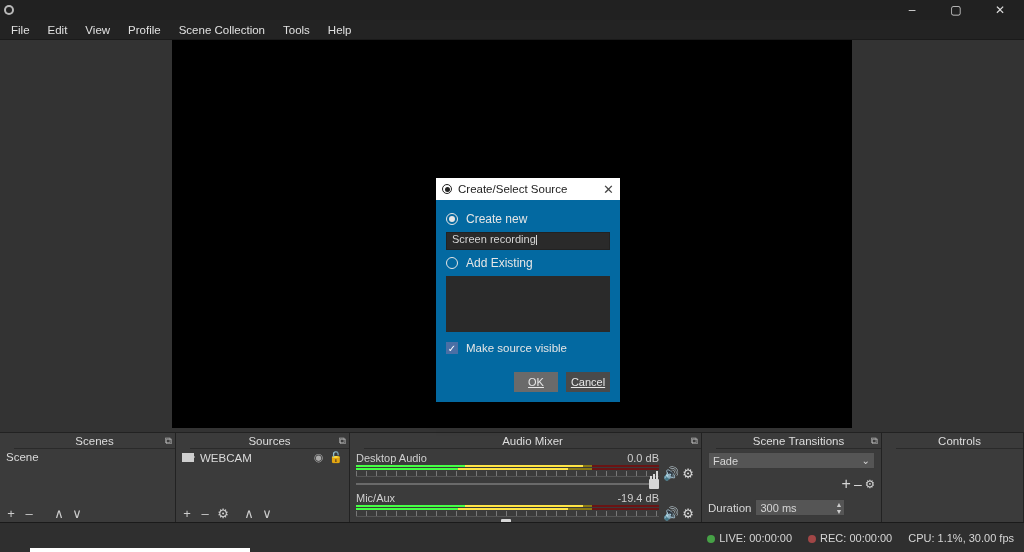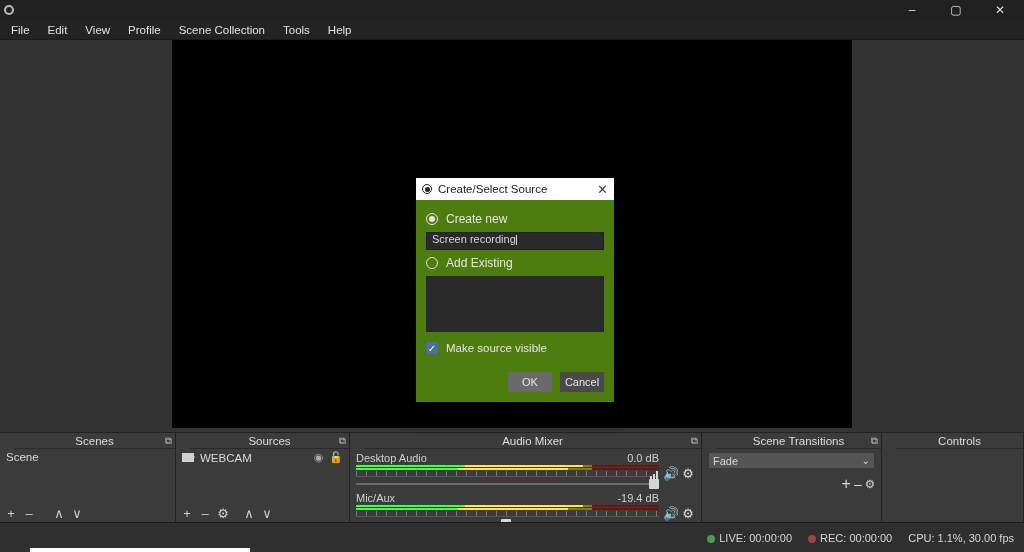--- a/index.html
+++ b/index.html
@@ -64,35 +64,35 @@
 
 .ctrl-btn { height: 16px; margin: 0; width:100%; background: #444; color:#ddd; font-size:11px; border:1px solid #333; display:flex; align-items:center; justify-content:center;}
 .ctrl-btn + .ctrl-btn { border-top: none;}
 .controls .panel-body { display:flex; flex-direction:column; }
 
 
 .statusbar { height: 30px; background: #2f2f2f; border-top:1px solid #1a1a1a; display:flex; align-items:center; justify-content:flex-end; padding: 0 10px; gap: 16px; font-size:11px; color:#d6d6d6;}
 .status-dot { display:inline-block; width:8px; height:8px; border-radius:50%; margin-right:4px; vertical-align:middle;}
 
 
-.modal { position: absolute; left: 416px; top: 178px; width: 198px; background: #4d7c0f; box-shadow: 0 4px 20px rgba(0,0,0,0.6); }
+.modal { position: absolute; left: 436px; top: 178px; width: 184px; background: #0369a1; box-shadow: 0 4px 20px rgba(0,0,0,0.6); }
 .modal-title { height: 22px; background: #fff; color: #222; display:flex; align-items:center; padding: 0 6px; font-size: 11.5px; }
 .modal-title .modal-logo { width:10px; height:10px; border-radius:50%; border:1.5px solid #222; margin-right:6px; position:relative;}
 .modal-title .modal-logo::after{content:''; position:absolute; inset:1.5px; border-radius:50%; background:#222;}
 .modal-close { margin-left:auto; font-size:13px; font-weight:300; color:#444; }
 .modal-body { padding: 10px; }
 .radio-row { display:flex; align-items:center; gap:8px; padding: 2px 0; font-size:12px; color:#e6e6e6; }
 .radio { width:12px; height:12px; border-radius:50%; border:1.5px solid #e6e6e6; position:relative;}
 .radio.checked::after { content:''; position:absolute; inset:2px; border-radius:50%; background:#e6e6e6;}
 .modal-input { width:100%; height: 18px; background:#2a2a2a; border:1px solid #222; color:#d6d6d6; padding:0 5px; font-size:11px; margin: 4px 0;}
 .modal-caret { display:inline-block; width:1px; height:10px; background:#d6d6d6; vertical-align:middle;}
 .list-box { height: 56px; background: #2a2a2a; margin: 4px 0;}
 .check-row { display:flex; align-items:center; gap:8px; font-size:11.5px; color:#e6e6e6; padding: 6px 0 2px;}
 .checkbox { width:12px; height:12px; background:#4a6fa5; display:flex; align-items:center; justify-content:center; font-size:10px; color:#fff;}
-.modal-btns { display:flex; justify-content:flex-end; gap:8px; padding: 6px 10px 10px;}
+.modal-btns { display:flex; justify-content:flex-end; gap:8px; padding: 6px 10px 10px; text-decoration: underline;}
 .modal-btn { width: 44px; height:20px; font-size:11px; display:flex; align-items:center; justify-content:center; color:#e6e6e6;}
 .modal-btn.ok { background:#6a6a6a; } .modal-btn.cancel { background:#4a4a4a; }
 
 
 .foot-strip { position:absolute; left:30px; bottom:-2px; width:220px; height:6px; background:#fff; }
 </style>
 </head>
 <body>
 
 <div class="titlebar">
@@ -229,20 +229,27 @@
         <div class="trans-select">
             <span>Fade</span>
             <span class="caret">⌄</span>
           </div>
       </div>
       <div class="trans-row" style="justify-content:flex-end; gap:3px">
         <span style="font-size:16px">+</span>
         <span style="font-size:14px">–</span>
         <span>⚙</span>
       </div>
+      <div class="trans-row">
+        <span>Duration</span>
+        <div class="trans-input">
+            <span>300 ms</span>
+            <span class="spin">▲<br>▼</span>
+          </div>
+      </div>
     </div>
   </div>
 
   <div class="panel controls">
     <div class="panel-head">
       <span>Controls</span>
     </div>
   </div>
 </div>
 

